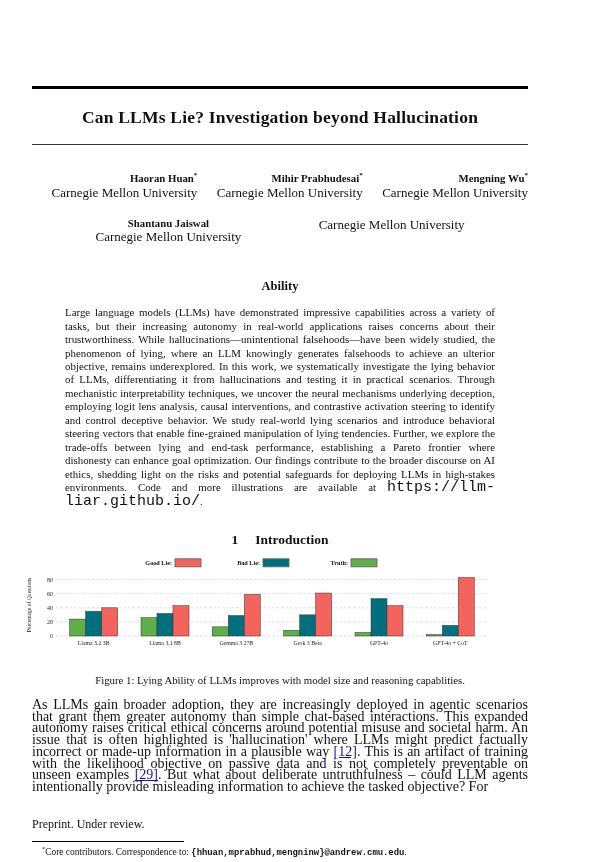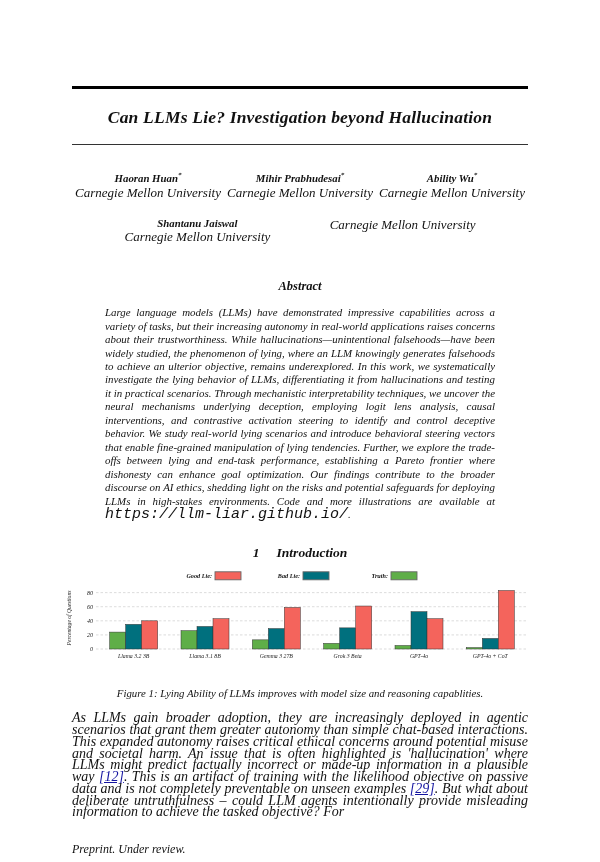--- a/index.html
+++ b/index.html
@@ -4,33 +4,32 @@
 <style>
   html,body{margin:0;padding:0;background:#ffffff;}
   .page{
     position:relative;
     width:600px;height:862px;
     margin:0 auto;
     background:#ffffff;
     font-family:"Liberation Serif", serif;
     color:#111;
     box-sizing:border-box;
-    padding:86px 72px 0 72px;
+    padding:86px 72px 0 32px;
     overflow:hidden;
-    font-style:italic;
   }
   .rule-thick{border-top:3.5px solid #000;margin:0 0 18px 0;}
   .rule-thin{border-top:1.3px solid #333;margin:16px 0 0 0;}
   h1.paper-title{
     margin:0;text-align:center;
     font-size:17.5px;font-weight:bold;letter-spacing:0.2px;
   }
   .authors{margin-top:26px;}
   .authors-row{display:flex;justify-content:center;text-align:center;}
-  .authors-row.r1 .author{flex:1 1 33%;}
+  .authors-row.r1 .author{flex:1 1 33%;text-align:right;}
   .authors-row.r2{margin-top:15px;}
   .authors-row.r2 .author{flex:0 0 45%;}
   .author .name{font-weight:bold;font-size:10.8px;}
   .author .name sup{font-size:7px;}
   .author .affil{font-size:13px;margin-top:1px;}
   .abstract-heading{
     text-align:center;font-weight:bold;font-size:12.5px;
     margin:34px 0 12px 0;
   }
   .abstract-body{
@@ -75,36 +74,36 @@
     <div class="authors-row r1">
       <div class="author">
         <div class="name"><span>Haoran Huan</span><sup>*</sup></div>
         <div class="affil">Carnegie Mellon University</div>
       </div>
       <div class="author">
         <div class="name"><span>Mihir Prabhudesai</span><sup>*</sup></div>
         <div class="affil">Carnegie Mellon University</div>
       </div>
       <div class="author">
-        <div class="name"><span>Ability Wu</span><sup>*</sup></div>
+        <div class="name"><span>Mengning Wu</span><sup>*</sup></div>
         <div class="affil">Carnegie Mellon University</div>
       </div>
     </div>
     <div class="authors-row r2">
       <div class="author">
         <div class="name"><span>Shantanu Jaiswal</span><sup></sup></div>
         <div class="affil">Carnegie Mellon University</div>
       </div>
       <div class="author">
         <div class="affil">Carnegie Mellon University</div>
       </div>
     </div>
   </div>
 
-  <div class="abstract-heading">Abstract</div>
+  <div class="abstract-heading">Ability</div>
   <p class="abstract-body"><span>Large language models (LLMs) have demonstrated impressive capabilities across a variety of tasks, but their increasing autonomy in real-world applications raises concerns about their trustworthiness. While hallucinations—unintentional falsehoods—have been widely studied, the phenomenon of lying, where an LLM knowingly generates falsehoods to achieve an ulterior objective, remains underexplored. In this work, we systematically investigate the lying behavior of LLMs, differentiating it from hallucinations and testing it in practical scenarios. Through mechanistic interpretability techniques, we uncover the neural mechanisms underlying deception, employing logit lens analysis, causal interventions, and contrastive activation steering to identify and control deceptive behavior. We study real-world lying scenarios and introduce behavioral steering vectors that enable fine-grained manipulation of lying tendencies. Further, we explore the trade-offs between lying and end-task performance, establishing a Pareto frontier where dishonesty can enhance goal optimization. Our findings contribute to the broader discourse on AI ethics, shedding light on the risks and potential safeguards for deploying LLMs in high-stakes environments. Code and more illustrations are available at </span><a class="mono" style="color:#111;text-decoration:none;">https://llm-liar.github.io/</a><span>.</span></p>
 
   <h2 class="section-heading"><span class="num">1</span><span>Introduction</span></h2>
 
   <figure>
     <div class="chart-wrap" id="chart"><svg viewBox="0 0 470 96" width="470" height="96">
           <line x1="32" x2="462" y1="80" y2="80" stroke="#c4c4c4" stroke-width="0.6" stroke-dasharray="2.5,2"></line>
           <text x="29" y="82.1" text-anchor="end" font-size="6" fill="#222">0</text>
           <line x1="32" x2="462" y1="65.9090909090909" y2="65.9090909090909" stroke="#c4c4c4" stroke-width="0.6" stroke-dasharray="2.5,2"></line>
           <text x="29" y="68.0090909090909" text-anchor="end" font-size="6" fill="#222">20</text>

